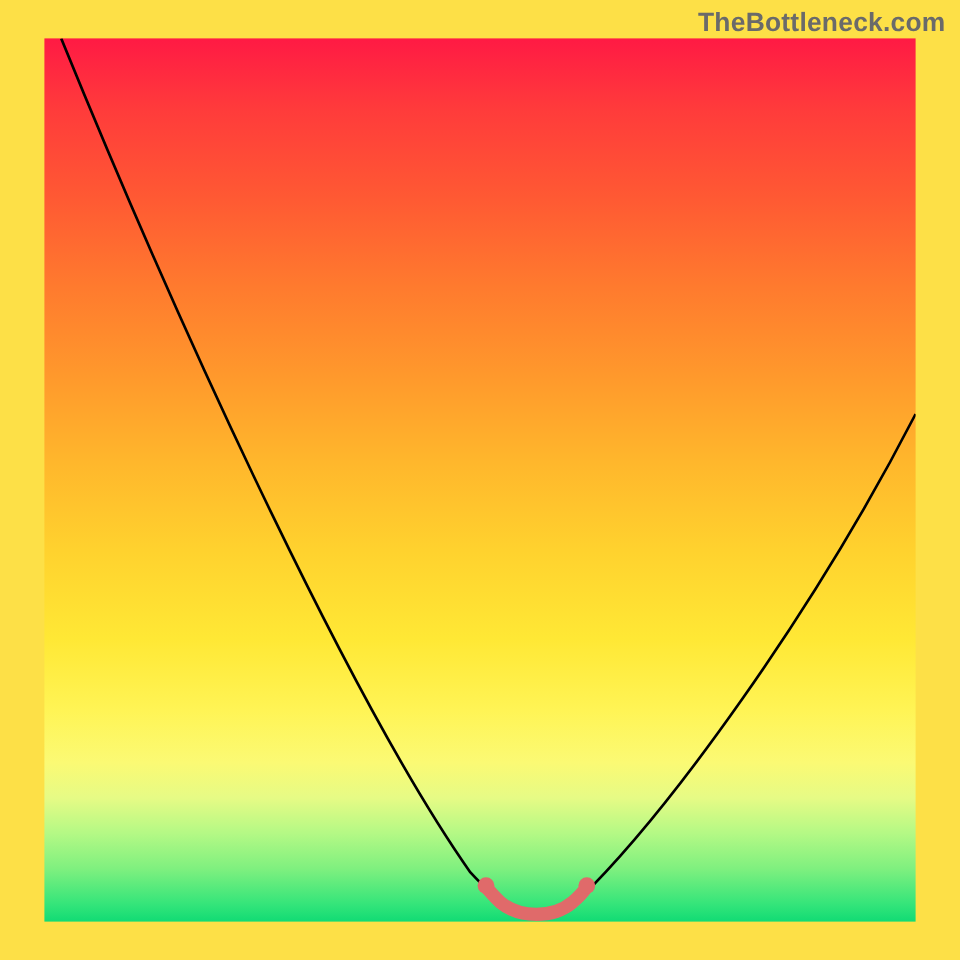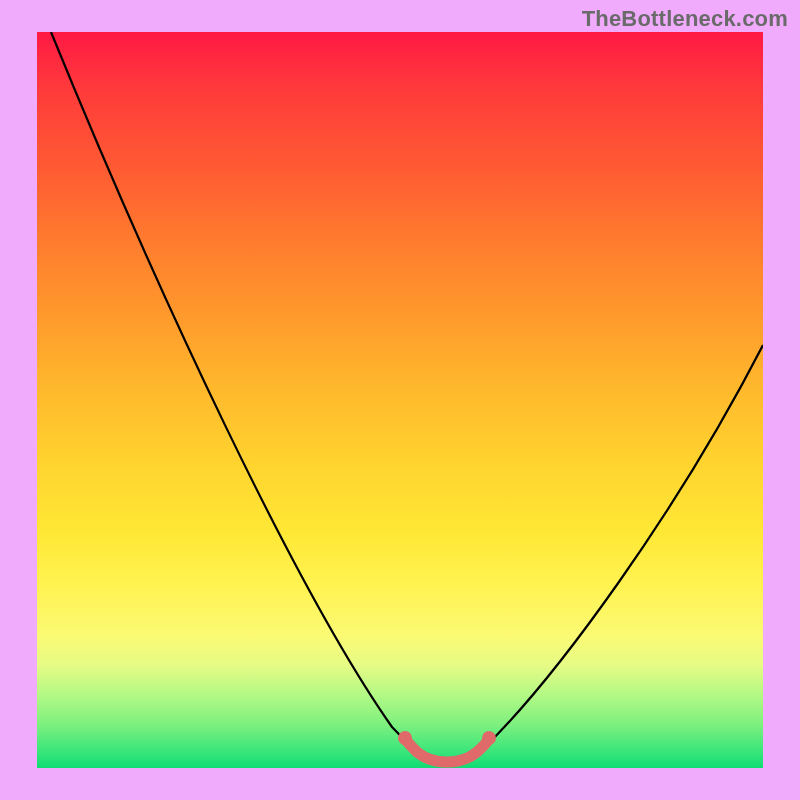--- a/index.html
+++ b/index.html
@@ -7,21 +7,21 @@
     padding: 0;
     width: 800px;
     height: 800px;
     background: #000;
     overflow: hidden;
   }
   .stage {
     position: relative;
     width: 800px;
     height: 800px;
-    background: #f0abfc;
+    background: #fde047;
   }
   .plot-bg {
     position: absolute;
     left: 37px;
     top: 32px;
     width: 726px;
     height: 736px;
     background: linear-gradient(to bottom,
       #ff1a44 0%,
       #ff3b3b 8%,

